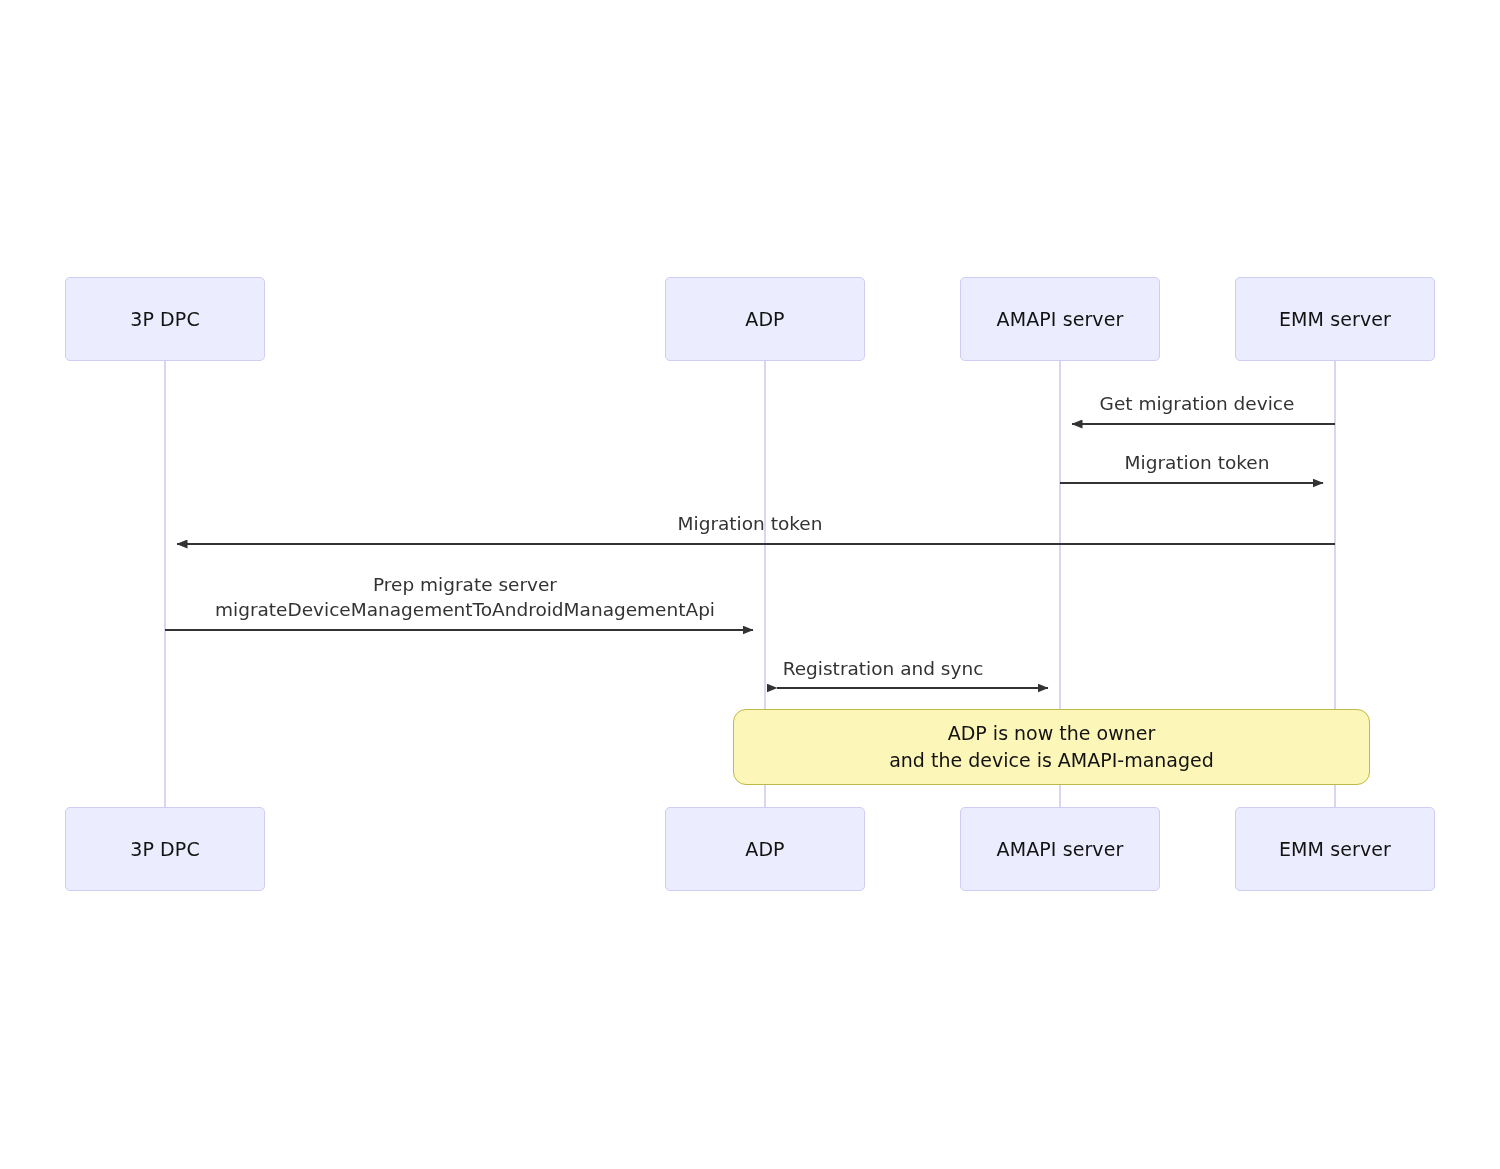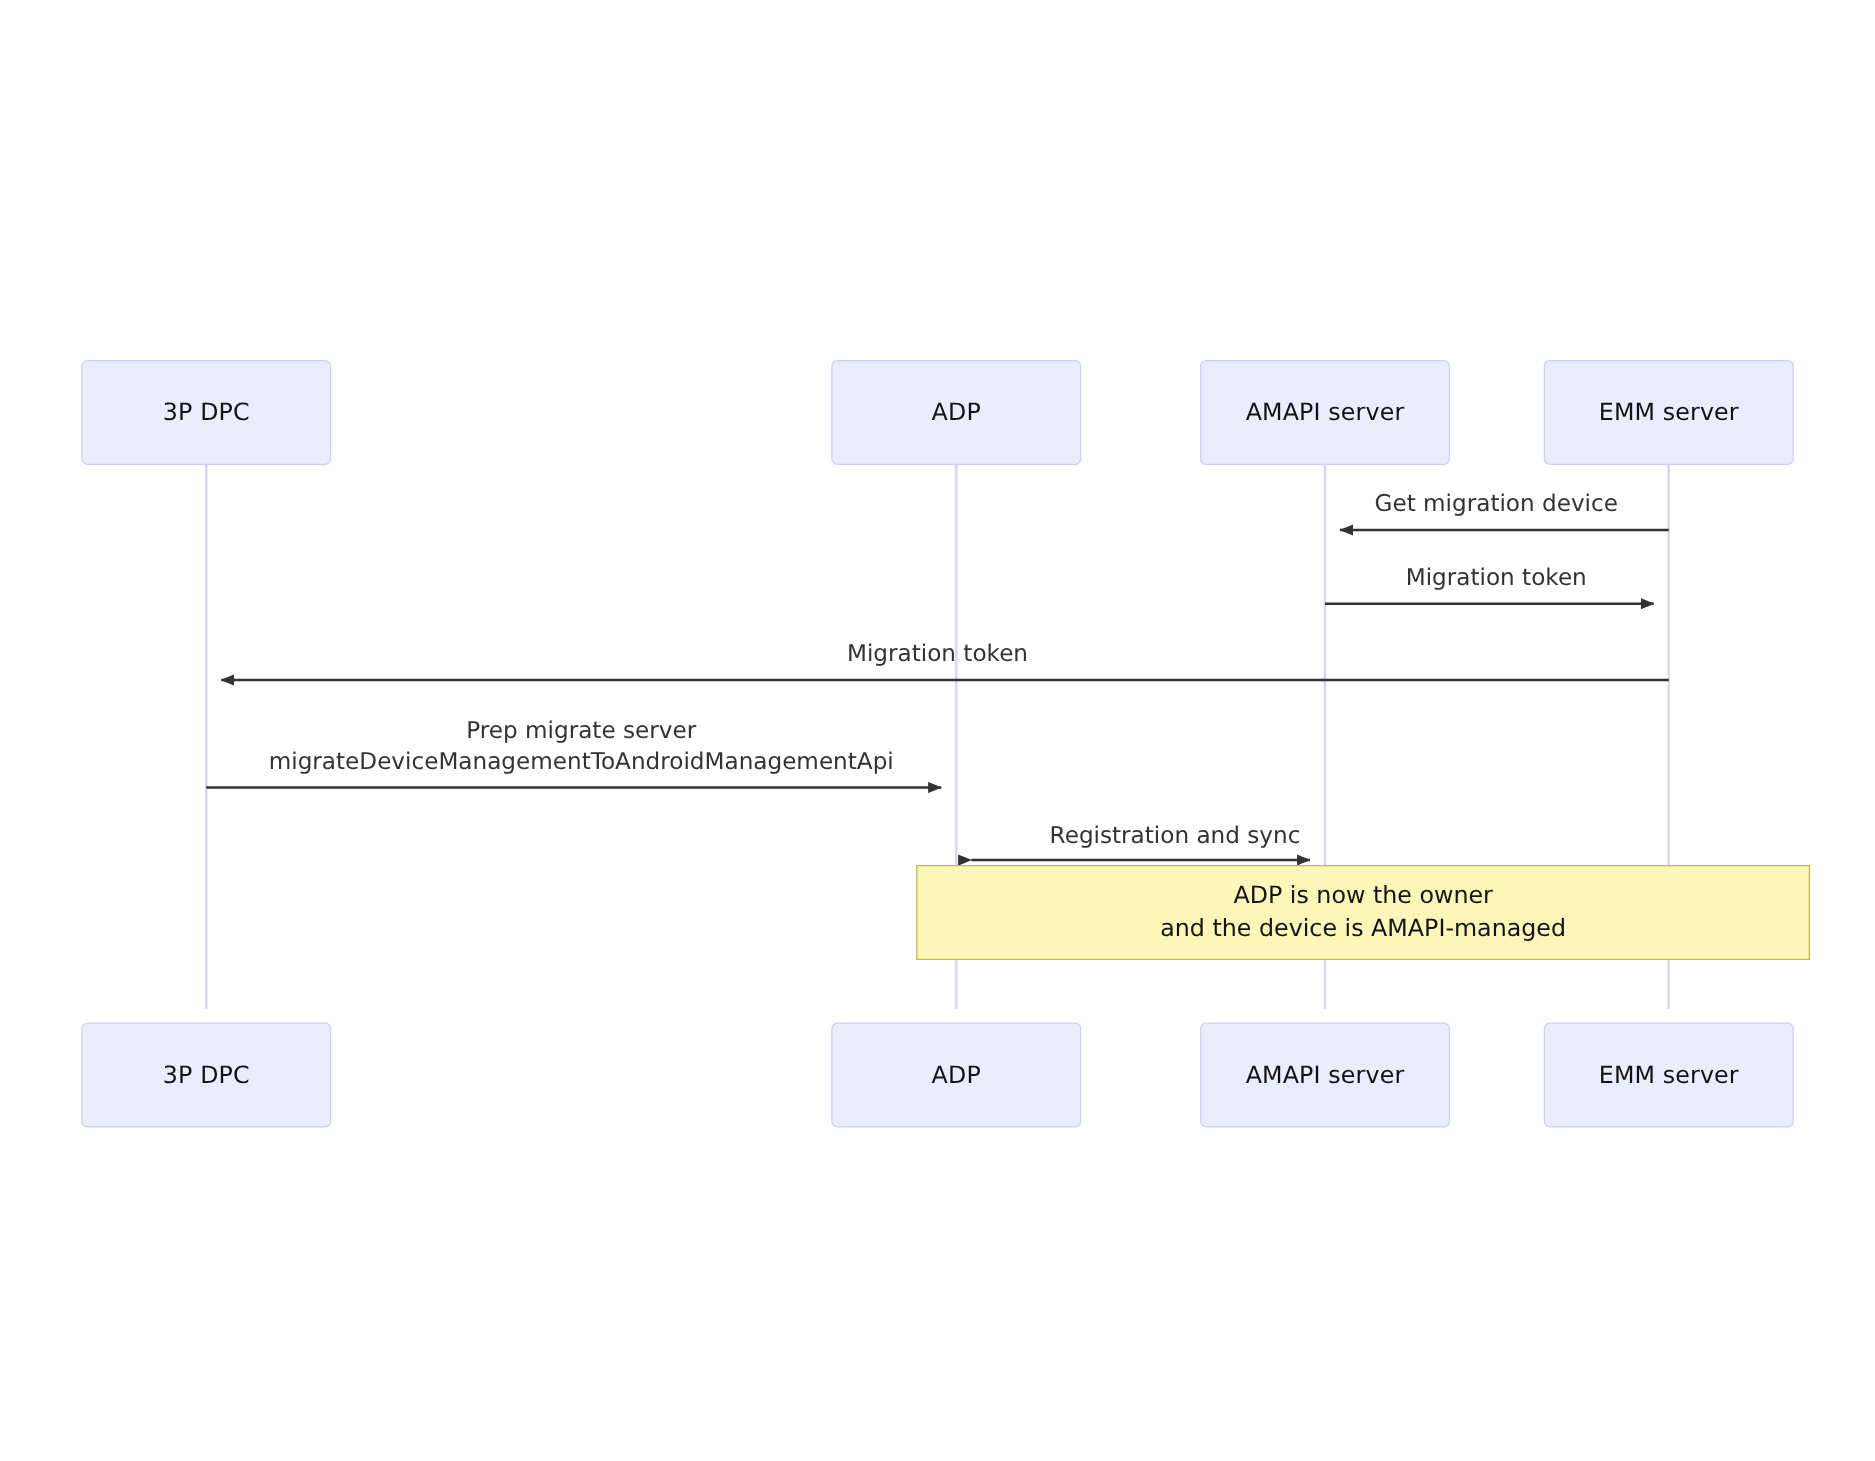--- a/index.html
+++ b/index.html
@@ -27,21 +27,20 @@
     border-radius: 5px;
     display: flex;
     align-items: center;
     justify-content: center;
     color: #131313;
     font-size: 19px;
     font-family: "DejaVu Sans", "Liberation Sans", sans-serif;
     letter-spacing: 0.1px;
     text-align: center;
     padding: 0 20px;
-    margin-top: 11px;
   }
   
   .lifeline {
     position: absolute;
     width: 2px;
     background: #D9D5F2;
   }
   
   .msg-label {
     position: absolute;
@@ -123,25 +122,25 @@
         <line x1="777" y1="688" x2="1048" y2="688" stroke="#333333" stroke-width="2" marker-end="url(#arrowhead-right)" marker-start="url(#arrowhead-left)"></line>
       </g>
   </svg>
 
   <div id="msg-labels">
       <div class="msg-label" style="left: 1197px; top: 391px;">Get migration device</div>
       <div class="msg-label" style="left: 1197px; top: 450px;">Migration token</div>
       <div class="msg-label" style="left: 750px; top: 511px;">Migration token</div>
       <div class="msg-label" style="left: 465px; top: 572px;">Prep migrate server
 migrateDeviceManagementToAndroidManagementApi</div>
-      <div class="msg-label" style="left: 940px; top: 656px; text-align: right;">Registration and sync</div>
+      <div class="msg-label" style="left: 883px; top: 656px; text-align: right;">Registration and sync</div>
     </div>
 
   <div id="notes">
-      <div class="note-box" style="left: 733px; top: 692px; width: 715px; height: 76px;">ADP is now the owner
+      <div class="note-box" style="left: 733px; top: 709px; width: 637px; height: 76px; border-radius: 13px;">ADP is now the owner
 and the device is AMAPI-managed</div>
     </div>
 
   <div id="actors-bottom">
       <div class="actor-box" style="left: 65px; top: 807px; width: 200px; height: 84px;">
         <span>3P DPC</span>
       </div>
       <div class="actor-box" style="left: 665px; top: 807px; width: 200px; height: 84px;">
         <span>ADP</span>
       </div>

